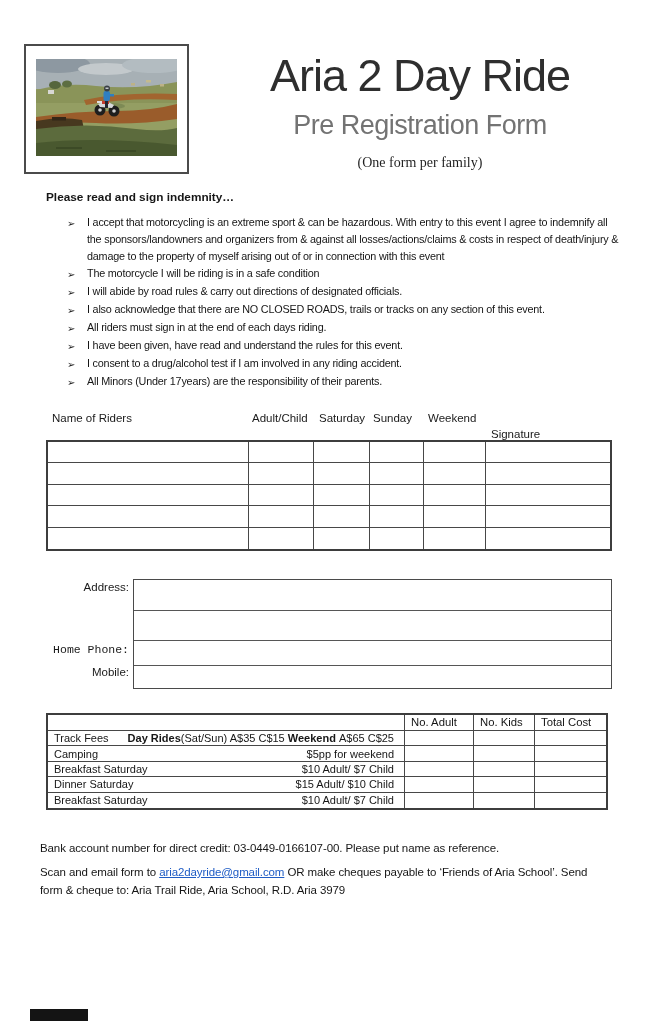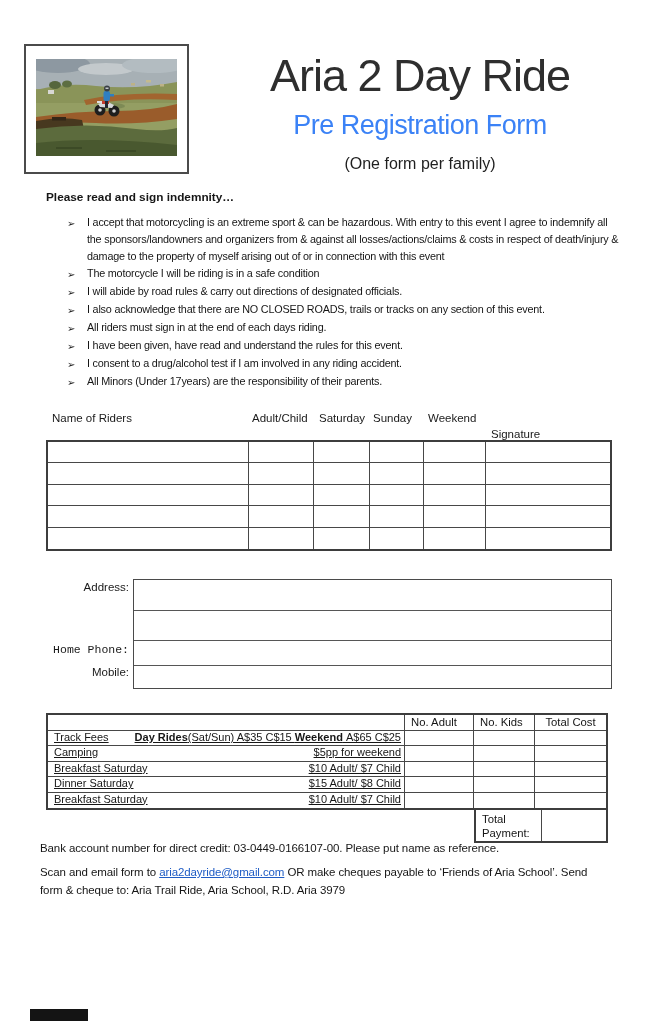--- a/index.html
+++ b/index.html
@@ -13,25 +13,25 @@
     position:absolute;left:24px;top:44px;width:141px;height:97px;
     background:#fff;border:2px solid #4b4b4b;
     padding:13px 10px 16px 10px;
   }
   .page-title{
     position:absolute;left:200px;top:50px;width:440px;text-align:center;
     font-size:45px;letter-spacing:-1px;color:#2e2e2e;white-space:nowrap;
   }
   .form-subtitle{
     position:absolute;left:200px;top:110px;width:440px;text-align:center;
-    font-size:27px;letter-spacing:-0.5px;color:#3b82f6;white-space:nowrap;
+    font-size:27px;letter-spacing:-0.5px;color:#737373;white-space:nowrap;
   }
   .form-note{
     position:absolute;left:200px;top:155px;width:440px;text-align:center;
-    font-size:16px;color:#1f1f1f;white-space:nowrap;
+    font-size:14px;color:#1f1f1f;white-space:nowrap;font-family:Liberation Serif, serif;
   }
   
   .indemnity-heading{
     position:absolute;left:46px;top:190px;font-size:11.8px;font-weight:bold;color:#161616;
   }
   .indemnity-list{
     position:absolute;left:67px;top:214px;width:556px;
     font-size:10.8px;line-height:17px;letter-spacing:-0.2px;color:#161616;
   }
   .indemnity-item{display:flex;}
@@ -65,25 +65,25 @@
   
   .fees-table{
     position:absolute;left:46px;top:713px;width:562px;height:97px;
     border:2px solid #3d3d3d;box-sizing:border-box;
     display:grid;grid-template-columns:357px 69px 61px auto;
     grid-template-rows:16px repeat(5,1fr);
     font-size:11px;color:#161616;
   }
   .f-cell{border-right:1.4px solid #474747;border-bottom:1.4px solid #474747;
     overflow:hidden;white-space:nowrap;}
-  .f-cell.last-col{border-right:none;text-align:center;}
+  .f-cell.last-col{border-right:none;}
   .f-cell.last-row{border-bottom:none;}
   .f-head{padding:1px 6px 0 6px;font-size:11.3px;}
-  .f-desc{display:flex;justify-content:space-between;align-items:flex-start;
-    padding:0 3px 0 6px;text-decoration:underline;}
+  .f-desc{display:flex;justify-content:space-between;align-items:center;
+    padding:0 10px 0 6px;}
   .f-desc b{font-weight:bold;}
   .total-box{
     position:absolute;left:474px;top:810px;width:134px;height:33px;
     border:2px solid #3d3d3d;border-top:none;box-sizing:border-box;
     display:flex;font-size:11.3px;color:#161616;
   }
   .total-box .t-label{width:59px;border-right:1.4px solid #474747;
     padding:2px 0 0 6px;line-height:14px;}
   .total-box .t-value{flex:1;}
   
@@ -256,42 +256,35 @@
     <div class="f-cell f-desc">
       <span>Breakfast Saturday</span>
       <span>$10 Adult/ $7 Child</span>
     </div>
     <div class="f-cell"></div>
     <div class="f-cell"></div>
     <div class="f-cell last-col"></div>
 
     <div class="f-cell f-desc">
       <span>Dinner Saturday</span>
-      <span>$15 Adult/ $8 Child</span>
+      <span>$15 Adult/ $10 Child</span>
     </div>
     <div class="f-cell"></div>
     <div class="f-cell"></div>
     <div class="f-cell last-col"></div>
 
     <div class="f-cell f-desc last-row">
       <span>Breakfast Saturday</span>
       <span>$10 Adult/ $7 Child</span>
     </div>
     <div class="f-cell last-row"></div>
     <div class="f-cell last-row"></div>
     <div class="f-cell last-row last-col"></div>
   </div>
 
-  <div class="total-box">
-    <div class="t-label">
-      <div>Total</div>
-      <div>Payment:</div>
-    </div>
-    <div class="t-value"></div>
-  </div>
 
   <div class="bank-line">Bank account number for direct credit: 03-0449-0166107-00. Please put name as reference.</div>
   <div class="scan-line">
     <span>Scan and email form to</span>
     <a class="email-link" href="#">aria2dayride@gmail.com</a>
     <span>OR make cheques payable to ‘Friends of Aria School’. Send form &amp; cheque to: Aria Trail Ride, Aria School, R.D. Aria 3979</span>
   </div>
 
   <div class="scan-artifact"></div>
 

